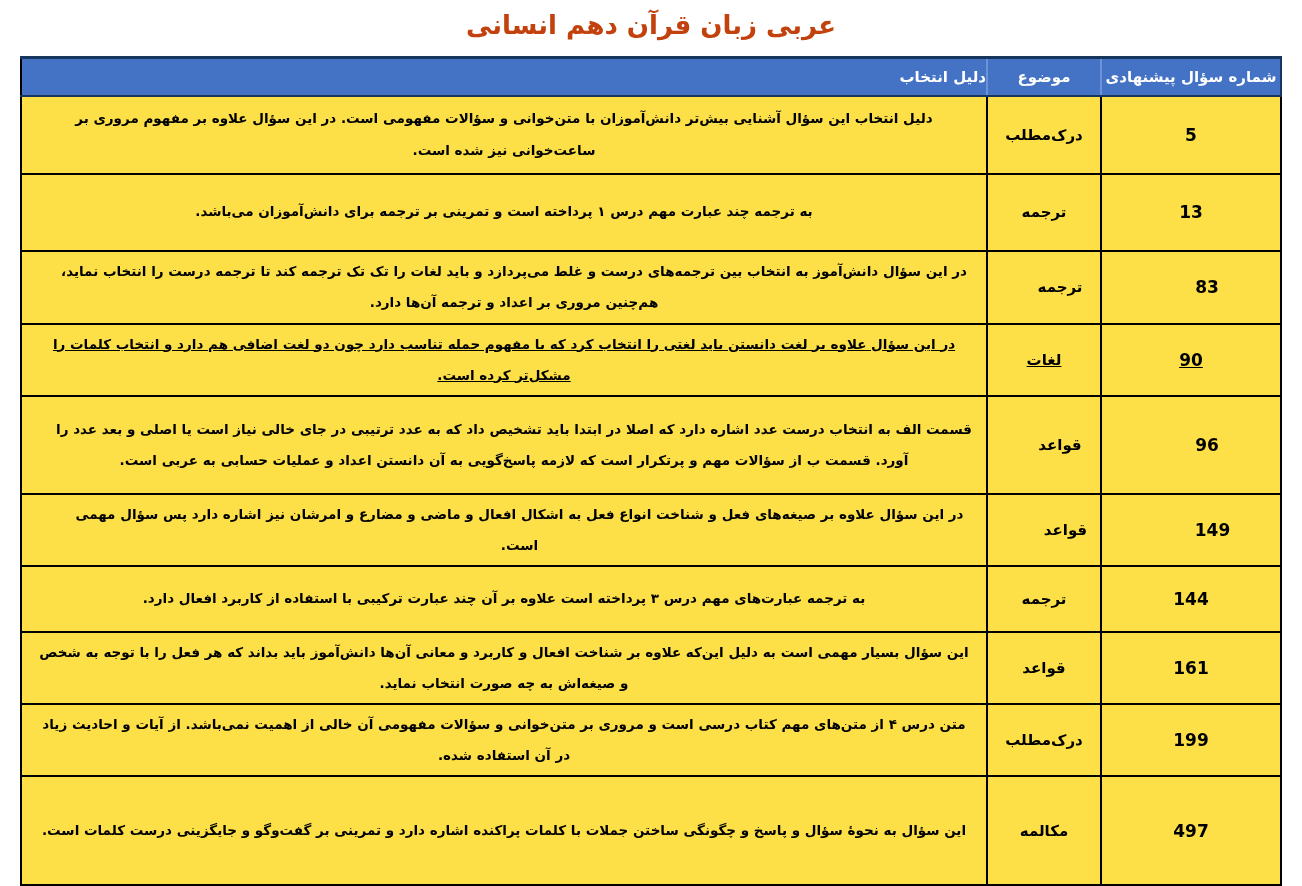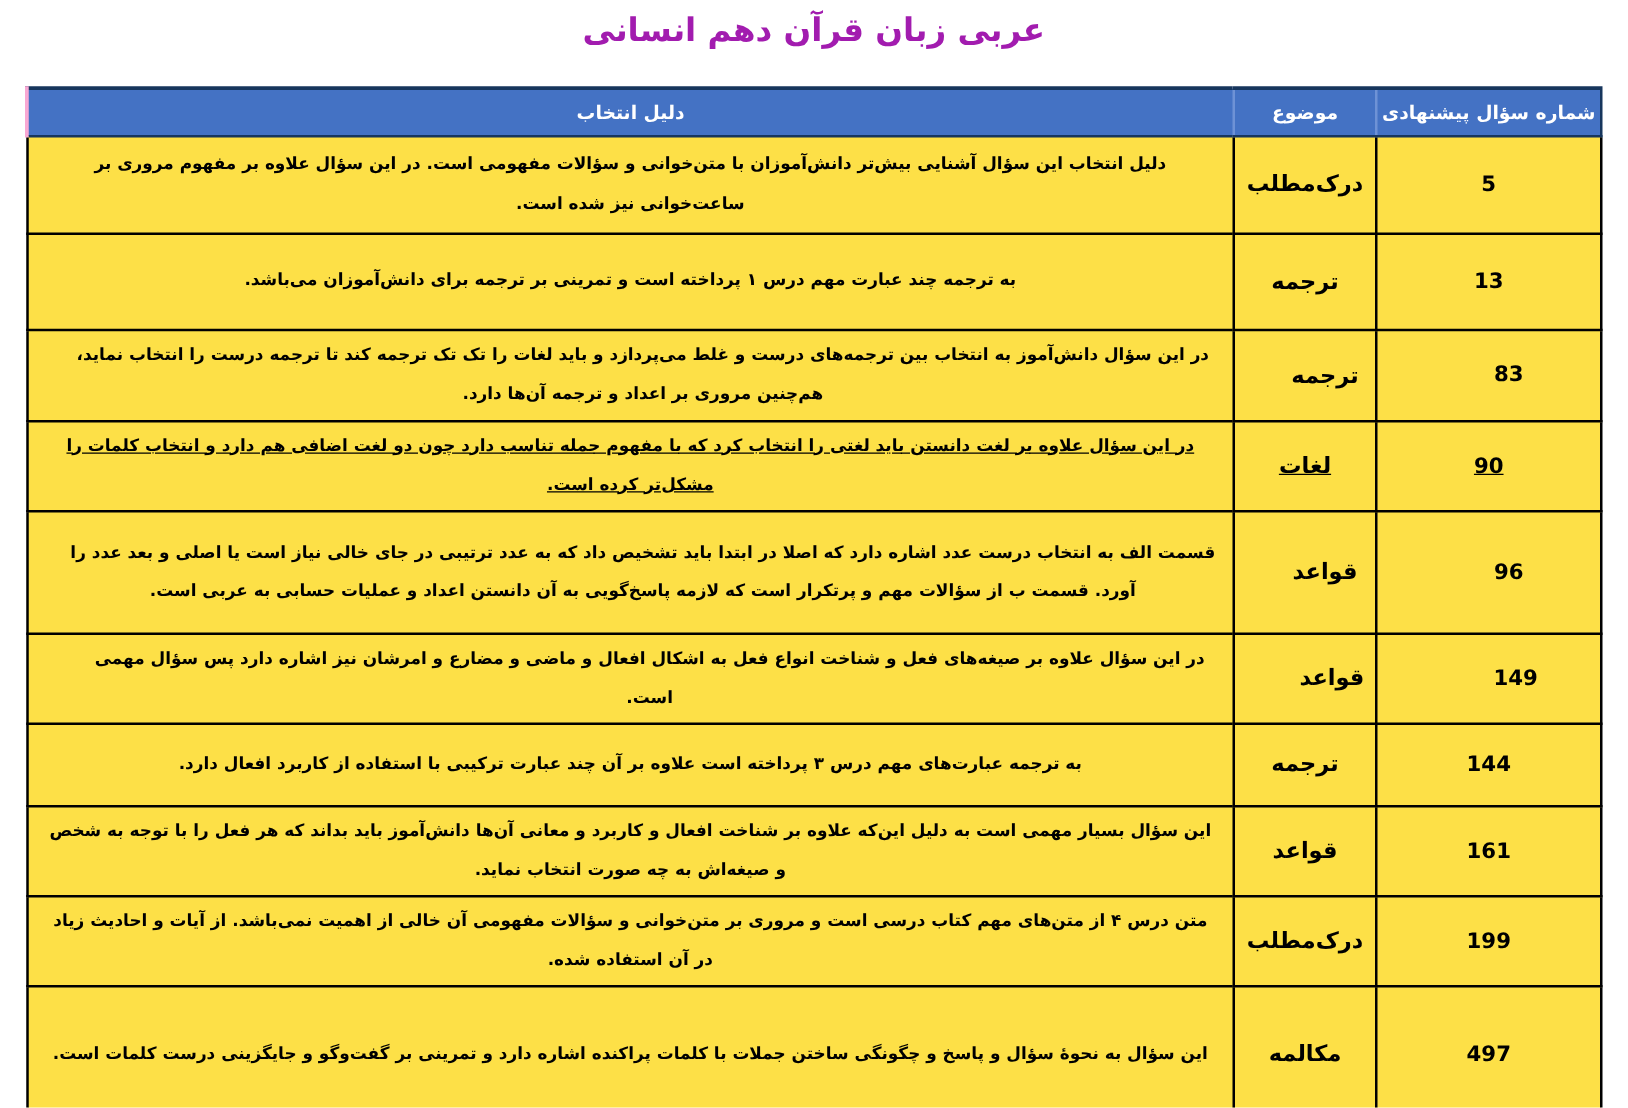--- a/index.html
+++ b/index.html
@@ -7,23 +7,23 @@
     width: 1302px;
     background: #ffffff;
     font-family: "DejaVu Sans", sans-serif;
   }
   body { height: 886px; overflow: hidden; }
 
   .page-title {
     text-align: center;
     font-weight: bold;
     font-size: 26px;
-    color: #a21caf;
+    color: #c2410c;
     padding-top: 10px;
-    padding-bottom: 29px;
+    padding-bottom: 16px;
     letter-spacing: 0.5px;
   }
 
   table.main-table {
     width: 1262px;
     margin: 0 20px;
     border-collapse: collapse;
     direction: rtl;
     table-layout: fixed;
     border: 2px solid #000000;
@@ -40,32 +40,32 @@
     font-size: 15px;
     height: 38px;
     text-align: center;
     vertical-align: middle;
     border-top: 3px solid #17365D;
     border-bottom: 2px solid #17365D;
     border-right: 2px solid #6E92D6;
     border-left: 2px solid #6E92D6;
   }
   thead th:first-child { border-right: 2px solid #17365D; }
-  thead th:last-child  { border-left: 3px solid #f9a8d4; }
+  thead th:last-child  { border-left: 1px solid #f9a8d4; text-align: right; }
 
   tbody td {
     border: 2px solid #000000;
     background: #fde047;
     color: #000000;
     text-align: center;
     vertical-align: middle;
     font-weight: bold;
   }
   td.cell-num   { font-size: 17px; font-family: "DejaVu Sans", sans-serif; }
-  td.cell-topic { font-size: 18px; }
+  td.cell-topic { font-size: 15px; }
   td.cell-reason {
     font-size: 13.5px;
     line-height: 2.3;
     padding: 4px 12px;
   }
 
   
   tr.r0  td { height: 78px; }
   tr.r1  td { height: 77px; }
   tr.r2  td { height: 73px; padding-left: 32px; }

